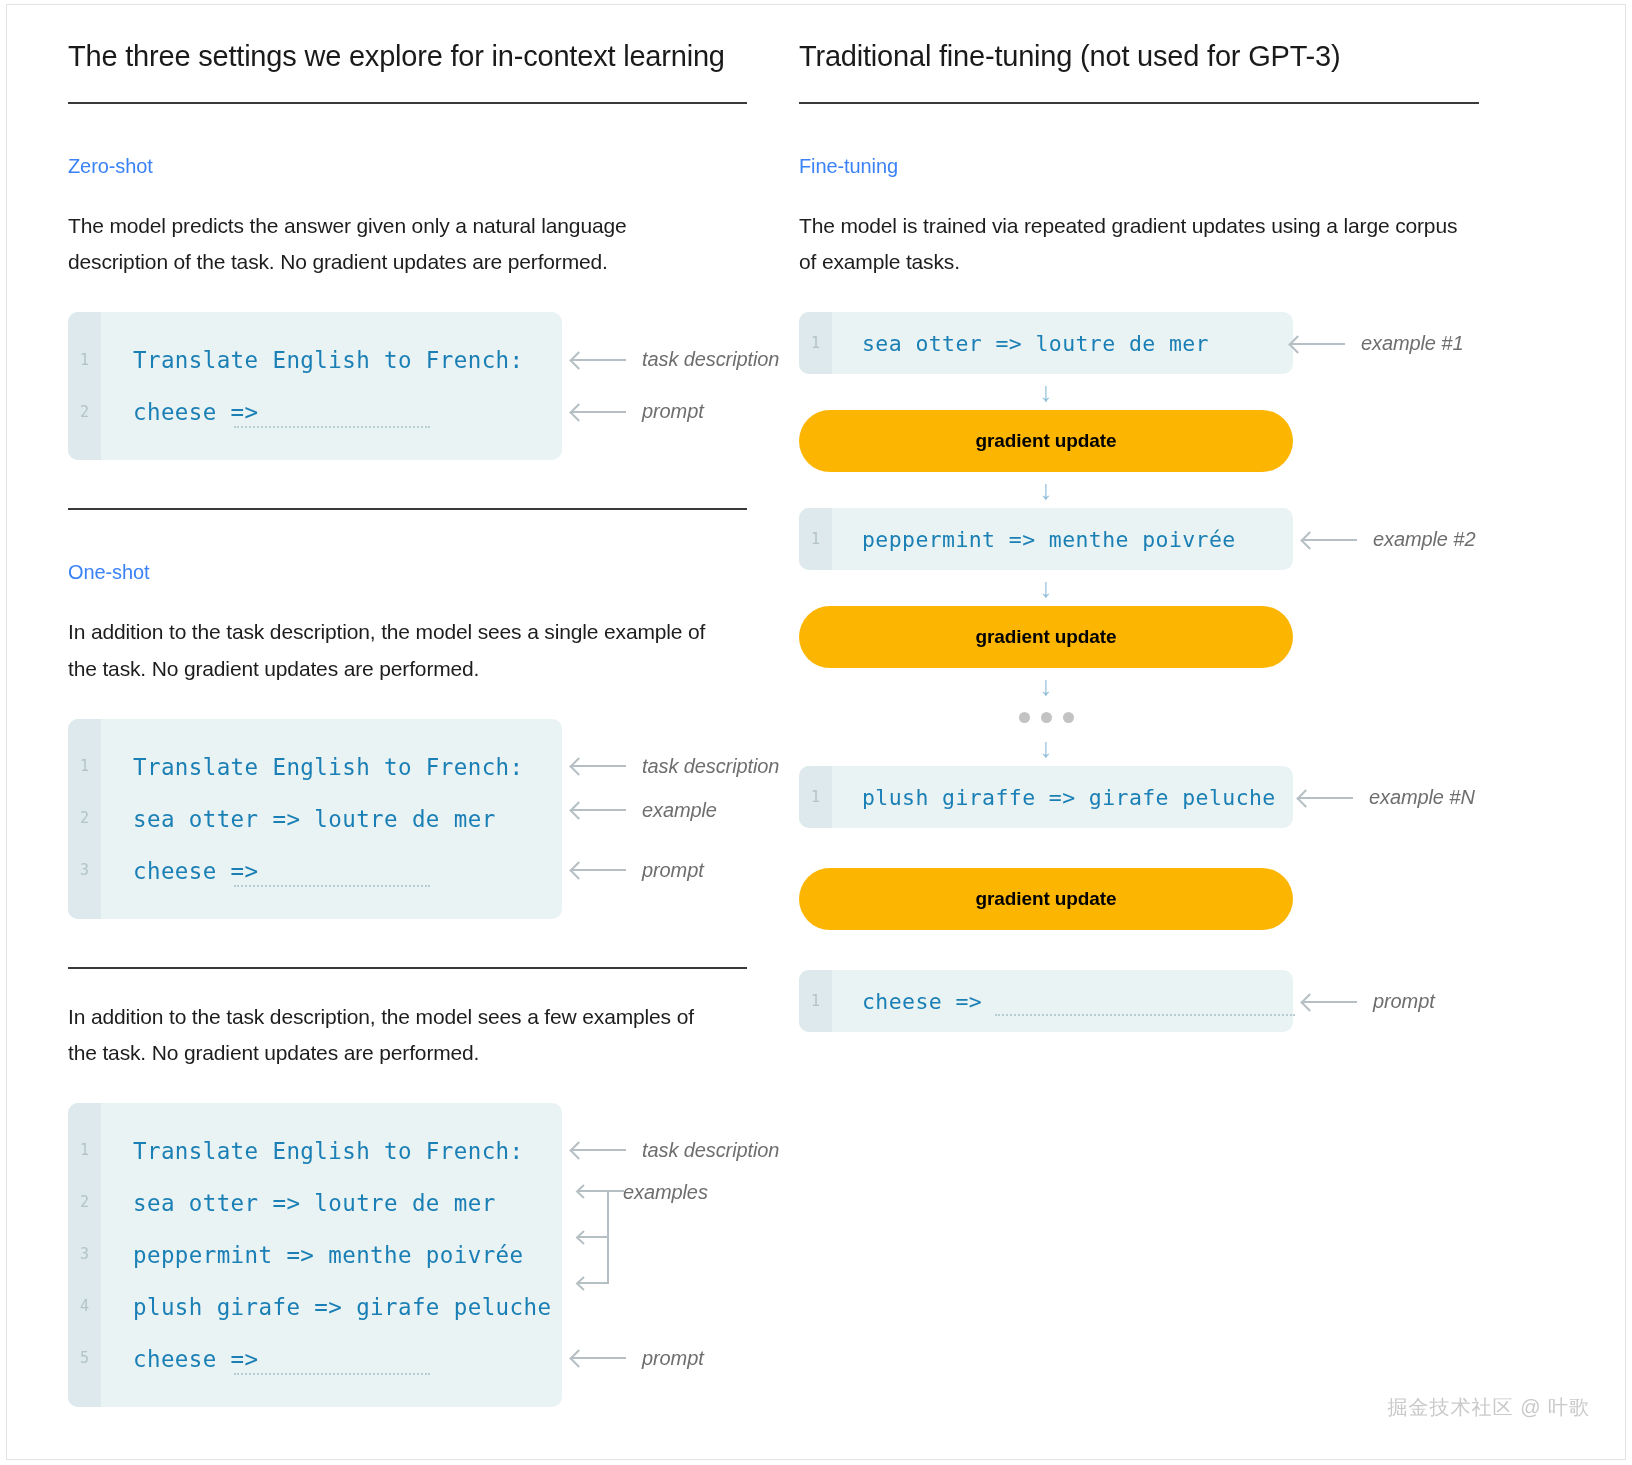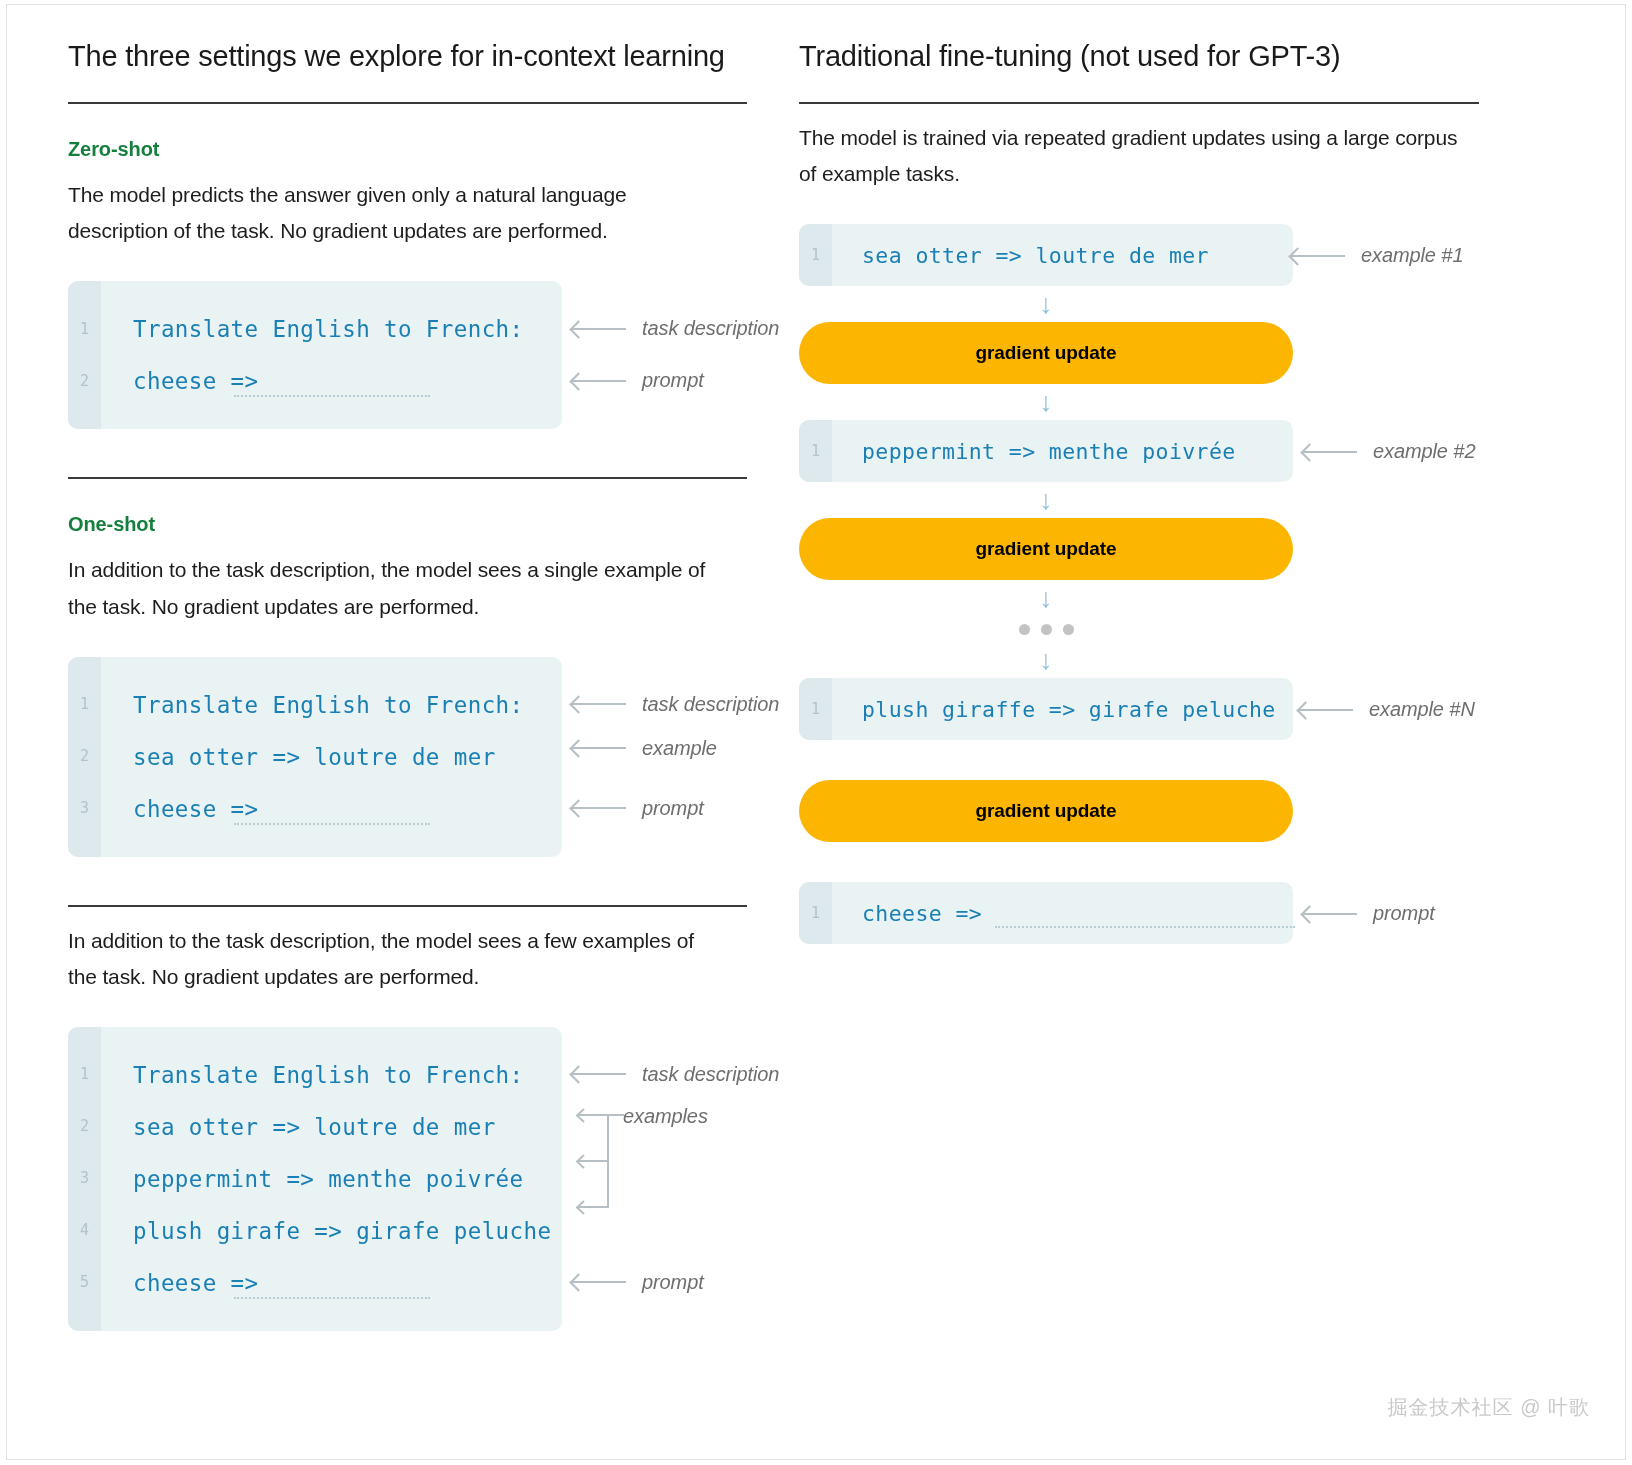--- a/index.html
+++ b/index.html
@@ -57,31 +57,31 @@
 
   .section { position: relative; }
   .section-divider {
     height: 2px;
     background: #3a3a3a;
     width: 679px;
     margin: 48px 0 0 0;
   }
   .section-title {
     font-size: 20px;
-    font-weight: 700;
-    color: #15803d;
-    margin-top: 34px;
+    font-weight: 400;
+    color: #3b82f6;
+    margin-top: 51px;
     letter-spacing: -0.1px;
   }
   .section-desc {
     font-size: 21px;
     font-weight: 400;
     color: #1d1d1d;
     line-height: 1.72;
-    margin-top: 16px;
+    margin-top: 30px;
     max-width: 660px;
     letter-spacing: -0.15px;
   }
 
   
   .code-card {
     position: relative;
     margin-top: 32px;
     width: 494px;
     background: #e9f3f4;
@@ -375,20 +375,21 @@
         </div>
       </div>
     </div>
 
     <div class="col-right">
 
       <div class="col-title">Traditional fine-tuning (not used for GPT-3)</div>
       <div class="col-rule right-rule"></div>
 
       <div class="section">
+        <div class="section-title">Fine-tuning</div>
         <div class="section-desc">The model is trained via repeated gradient updates using a large corpus of example tasks.</div>
       </div>
 
       <div class="flow">
 
         <div class="flow-row">
           <div class="flow-card">
             <span class="ln">1</span>
             <span class="code-text">sea otter =&gt; loutre de mer</span>
           </div>

